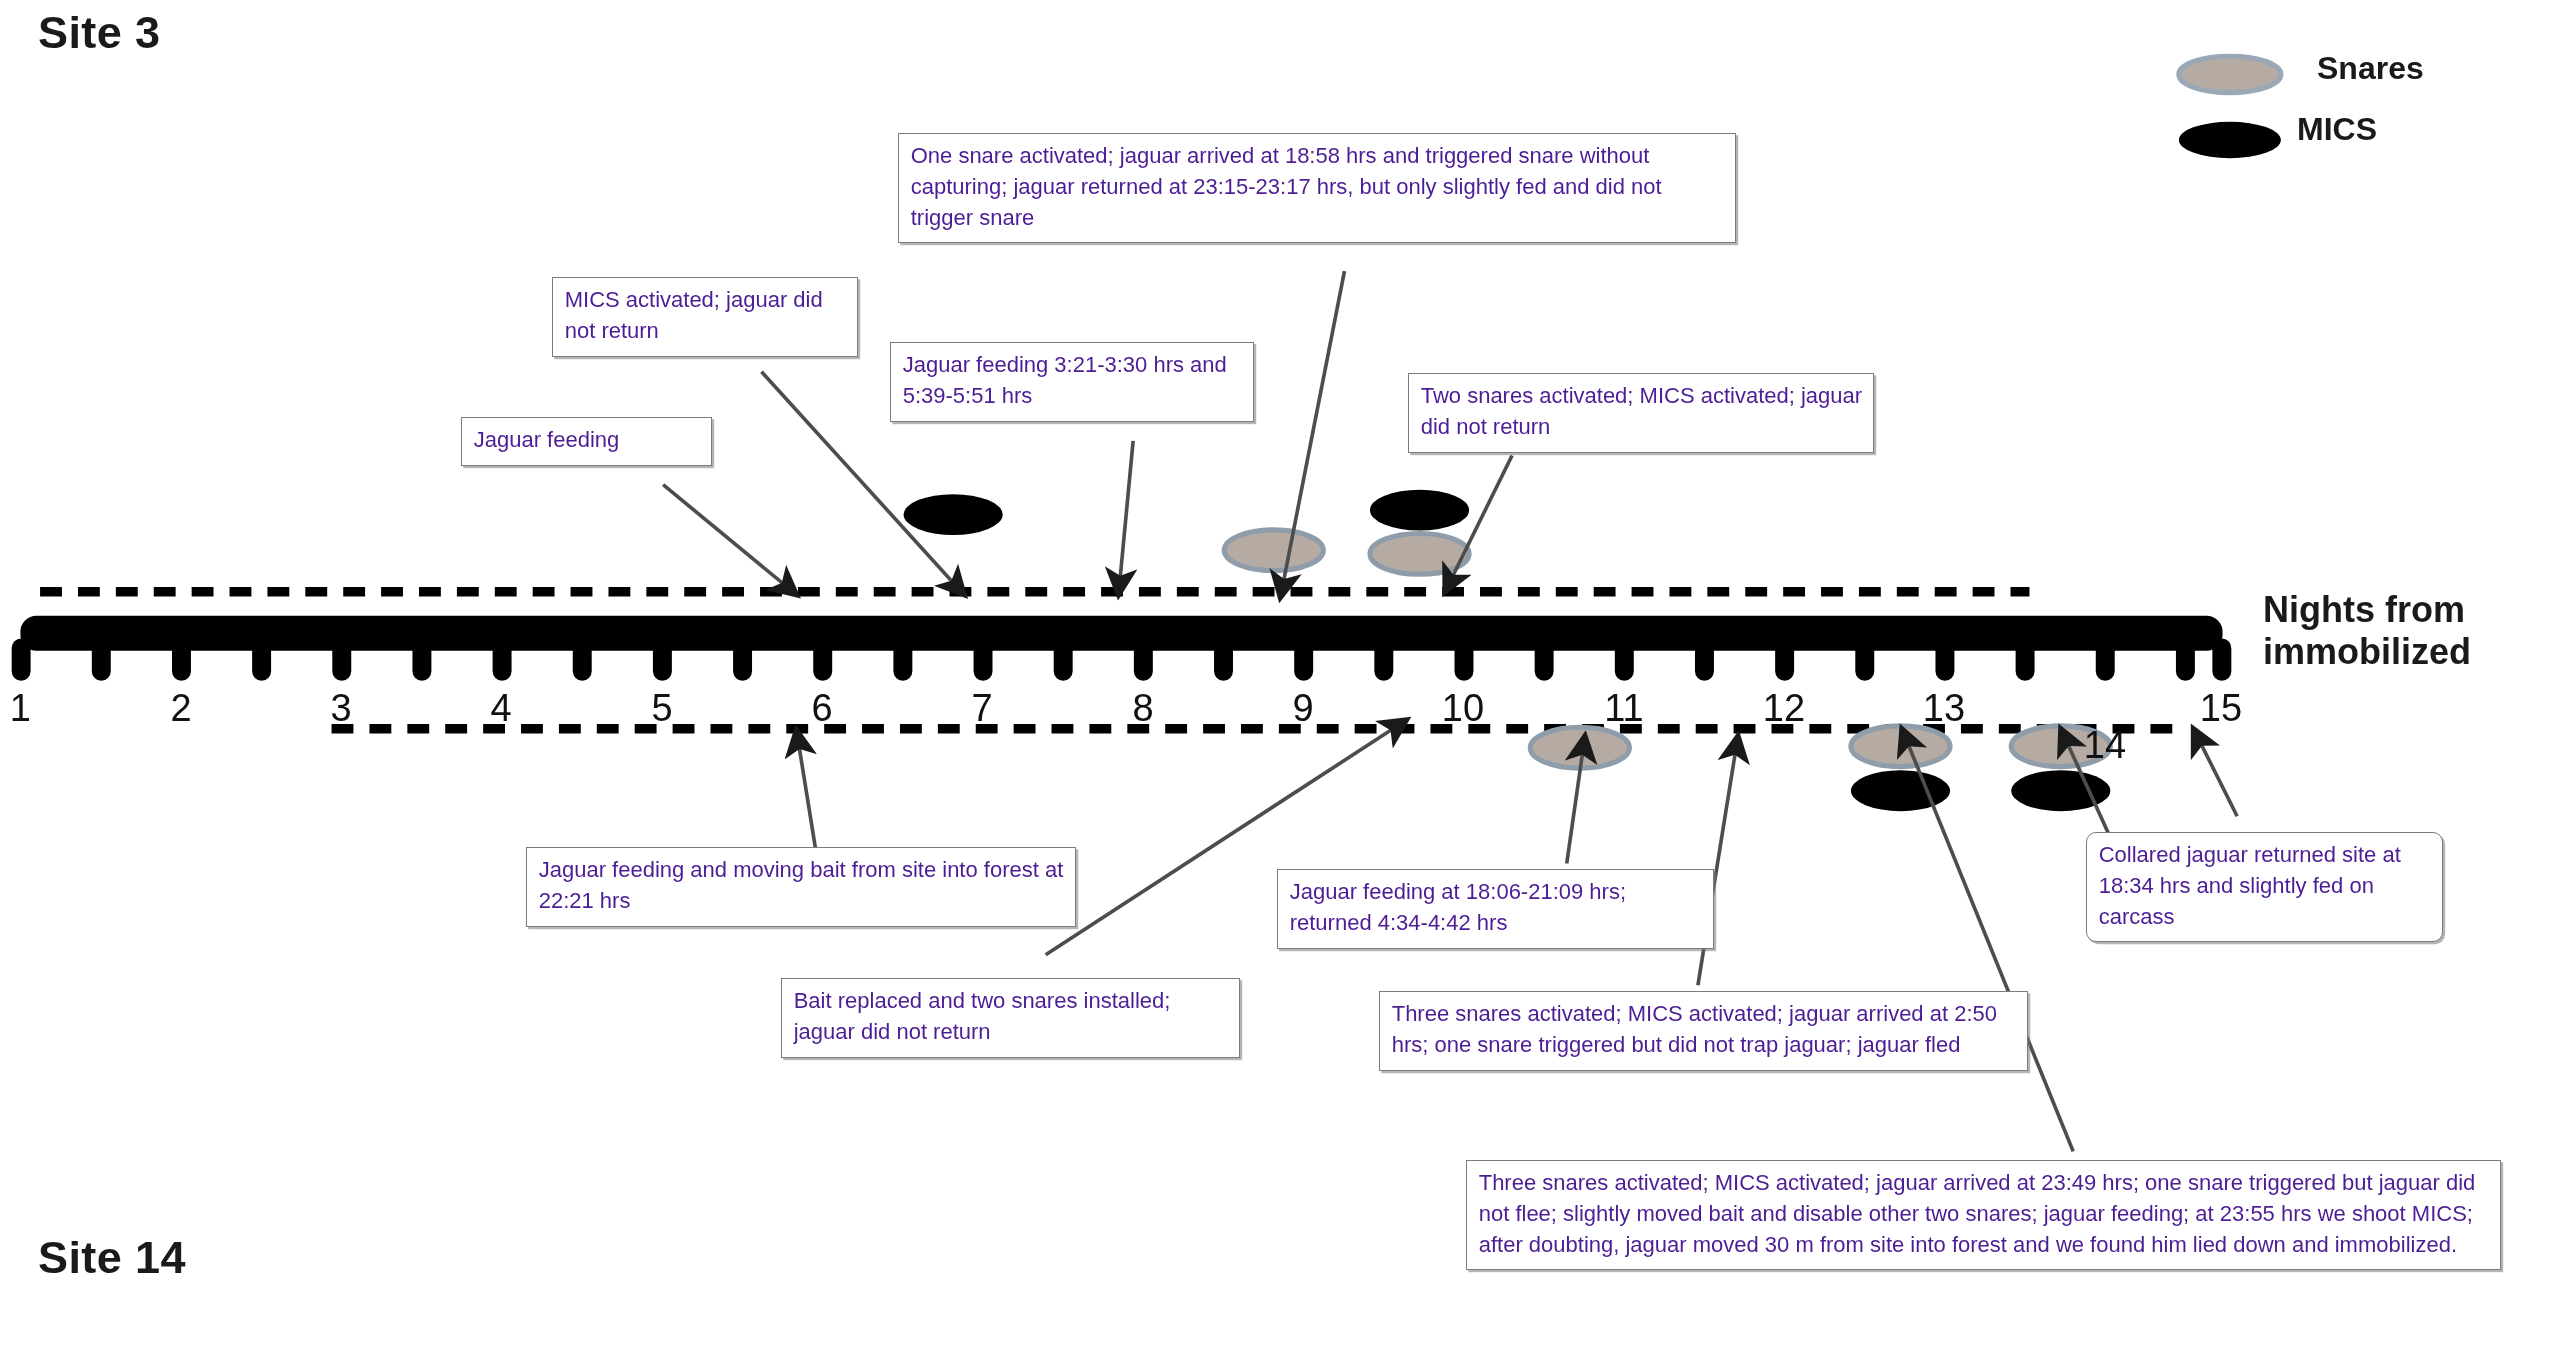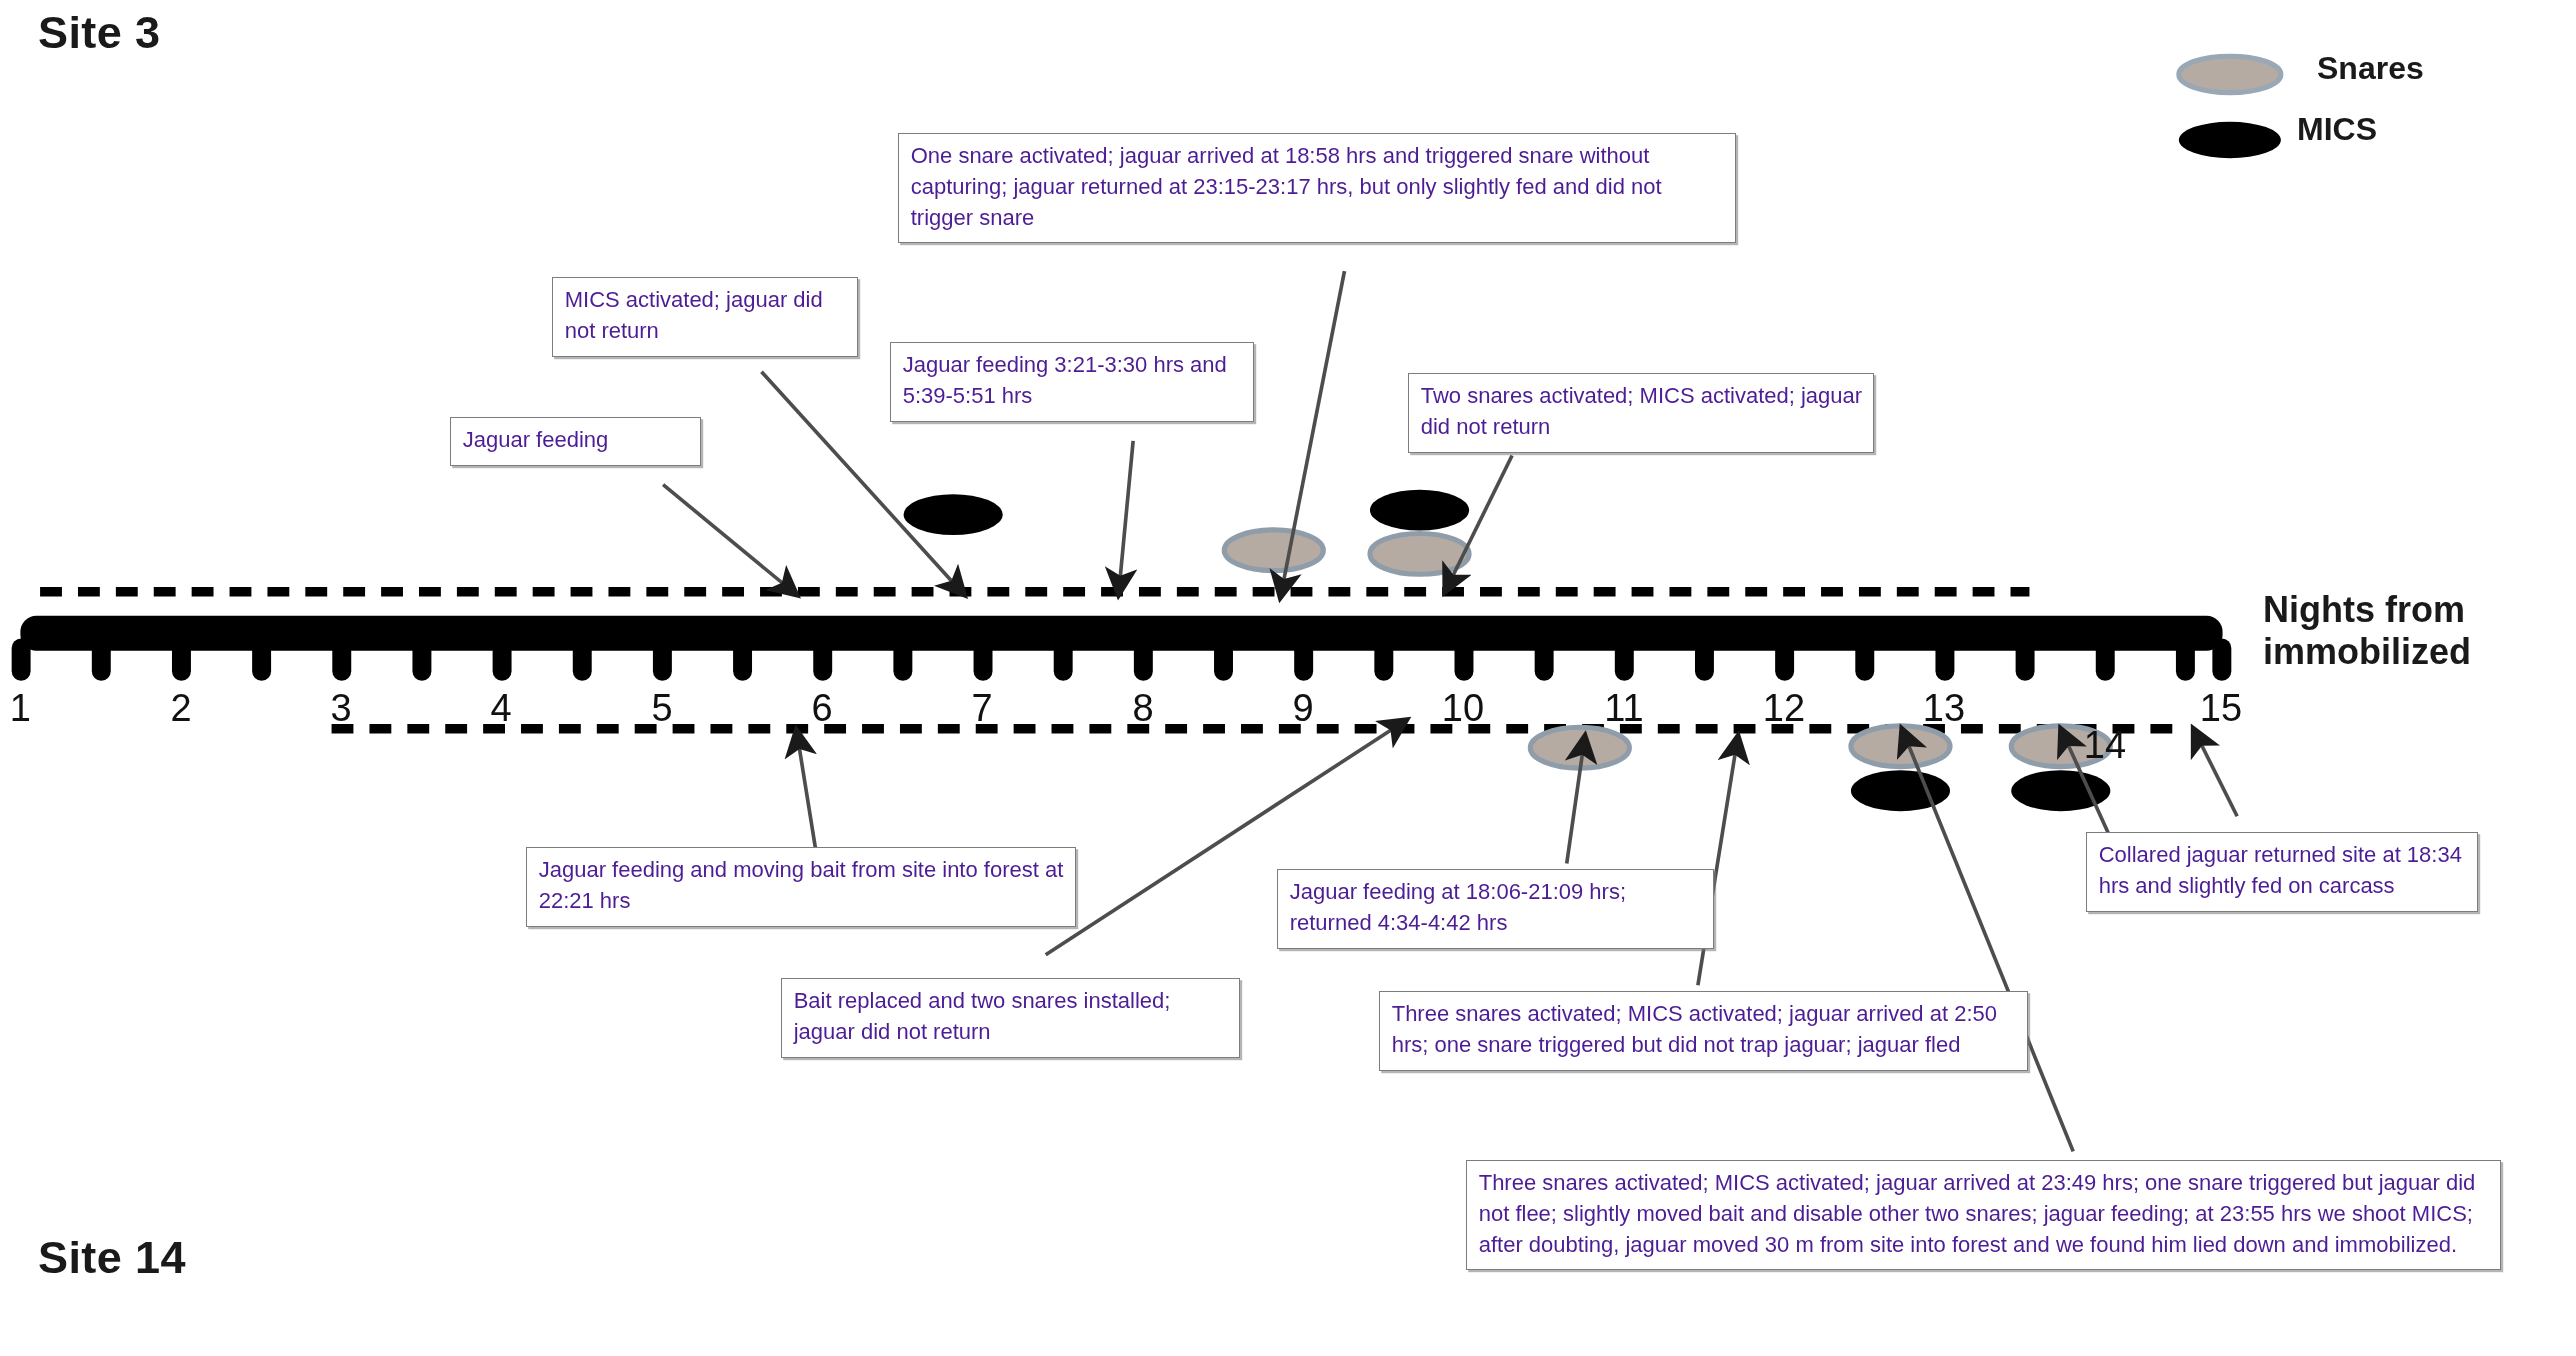--- a/index.html
+++ b/index.html
@@ -201,32 +201,32 @@
   <div class="tick-label" style="left:1624px;top:689px;">11</div>
   <div class="tick-label" style="left:1784px;top:689px;">12</div>
   <div class="tick-label" style="left:1944px;top:689px;">13</div>
   <div class="tick-label" style="left:2105px;top:726px;text-align:center;">14</div>
   <div class="tick-label" style="left:2221px;top:689px;">15</div>
 
   <div class="callout" style="left:898px; top:133px; width:838px;">One snare activated; jaguar arrived at 18:58 hrs and triggered snare without capturing; jaguar returned  at 23:15-23:17 hrs, but only slightly fed and did not trigger snare</div>
 
   <div class="callout" style="left:528px; top:277px; width:306px;margin-left:24px;">MICS activated; jaguar did not return</div>
 
-  <div class="callout" style="left:450px; top:417px; width:251px;">Jaguar feeding</div>
+  <div class="callout" style="left:461px; top:417px; width:251px;">Jaguar feeding</div>
 
   <div class="callout" style="left:890px; top:342px; width:364px;">Jaguar feeding 3:21-3:30 hrs and 5:39-5:51 hrs</div>
 
   <div class="callout" style="left:1408px; top:373px; width:466px;">Two snares activated; MICS activated; jaguar did not return</div>
 
   <div class="callout" style="left:526px; top:847px; width:550px;">Jaguar feeding and moving bait from site into forest at 22:21 hrs</div>
 
   <div class="callout" style="left:781px; top:978px; width:459px;">Bait replaced and two snares installed; jaguar did not return</div>
 
   <div class="callout" style="left:1277px; top:869px; width:437px;">Jaguar feeding at 18:06-21:09 hrs; returned  4:34-4:42 hrs</div>
 
   <div class="callout" style="left:1379px; top:991px; width:649px;">Three snares activated; MICS activated; jaguar arrived at 2:50 hrs; one snare triggered but did not trap jaguar; jaguar fled</div>
 
   <div class="callout" style="left:1466px; top:1160px; width:1035px;">Three snares activated; MICS activated; jaguar arrived at 23:49 hrs; one snare triggered but jaguar did not flee; slightly moved bait and disable other two snares; jaguar feeding; at 23:55 hrs we shoot MICS; after doubting, jaguar moved 30 m from site into forest and we found him lied down and immobilized.</div>
 
-  <div class="callout" style="left:2086px; top:832px; width:392px;">Collared jaguar returned site at 18:34 hrs and slightly fed on carcass</div>
+  <div class="callout" style="left:2086px; top:832px; width:357px;border-radius:10px;">Collared jaguar returned site at 18:34 hrs and slightly fed on carcass</div>
 
 </div>
 
 
 </body></html>

